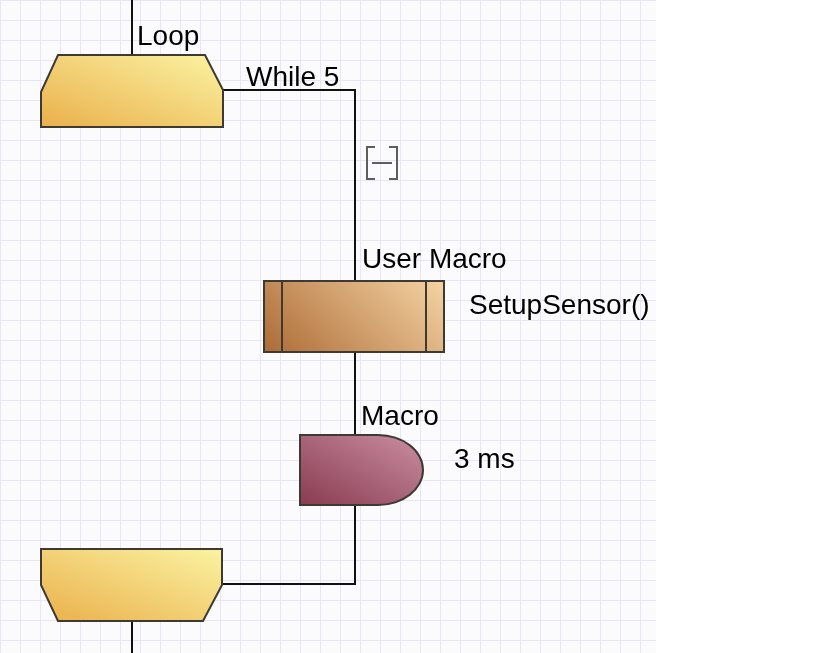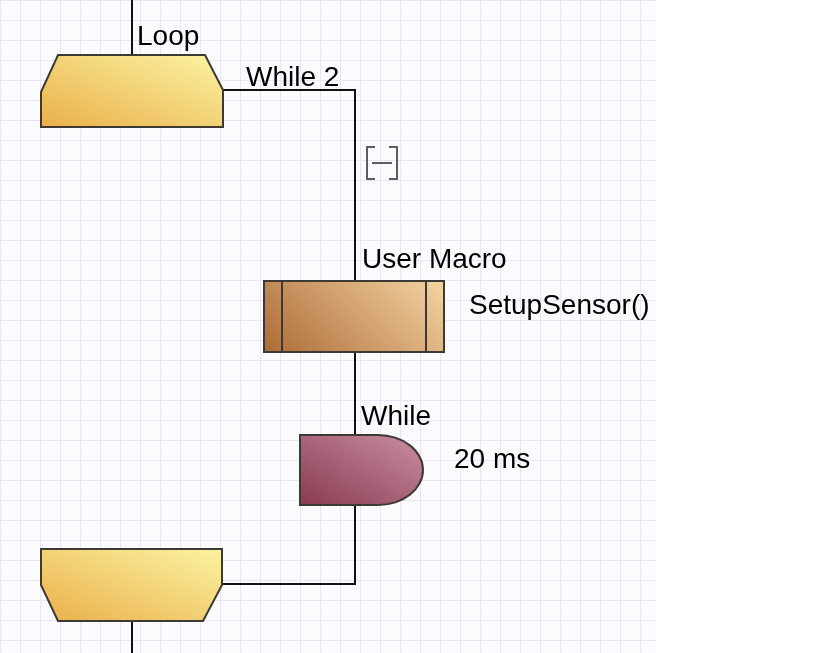--- a/index.html
+++ b/index.html
@@ -145,19 +145,19 @@
 
   <div class="delay-shape"></div>
 
   <div class="collapse-toggle">
     <div class="bracket left"></div>
     <div class="bracket right"></div>
     <div class="minus"></div>
   </div>
 
   <div class="lbl" style="left:137px; top:19px">Loop</div>
-  <div class="lbl" style="left:246px; top:60px">While 2</div>
+  <div class="lbl" style="left:246px; top:60px">While 5</div>
   <div class="lbl" style="left:469px; top:288px">SetupSensor()</div>
   <div class="lbl" style="left:362px; top:242px">User Macro</div>
-  <div class="lbl" style="left:361px; top:399px">While</div>
-  <div class="lbl" style="left:454px; top:442px">20 ms</div>
+  <div class="lbl" style="left:361px; top:399px">Macro</div>
+  <div class="lbl" style="left:454px; top:442px">3 ms</div>
 
 </div>
 
 </body></html>

